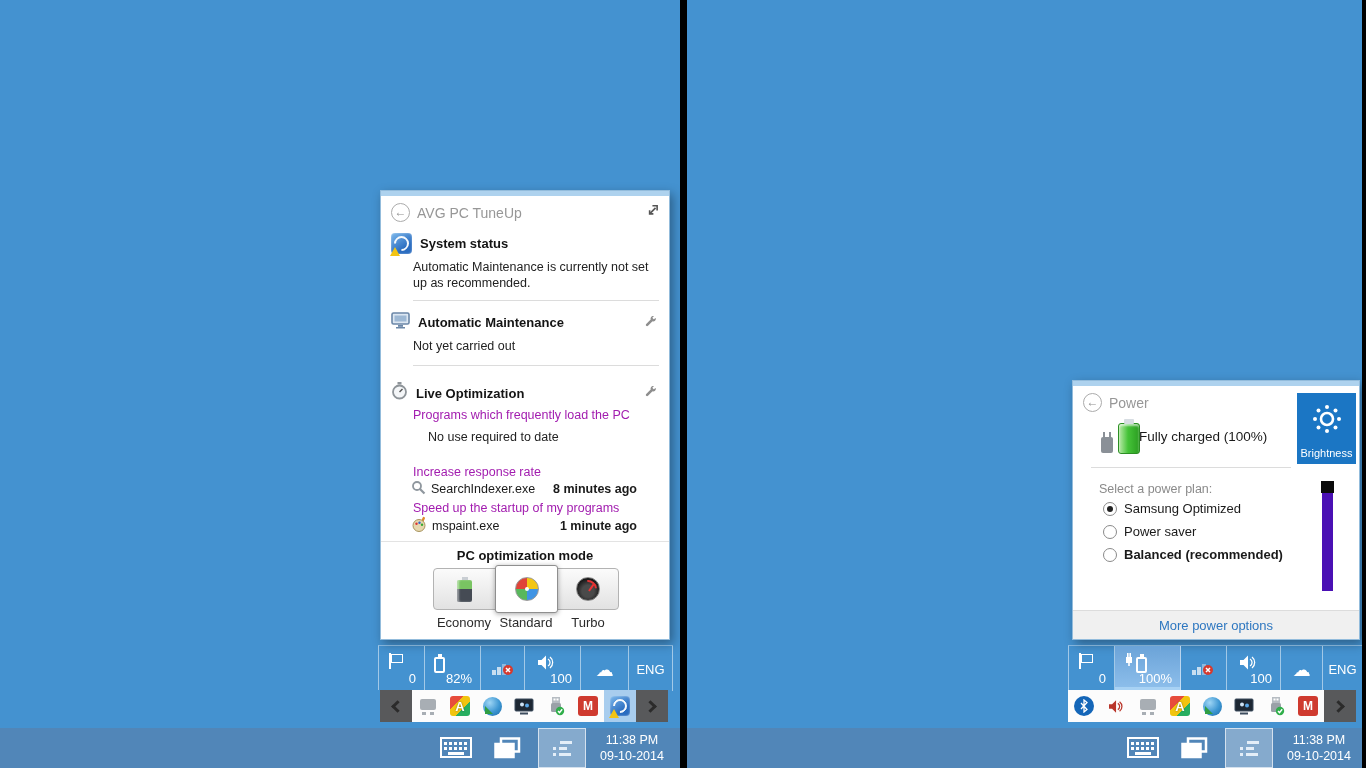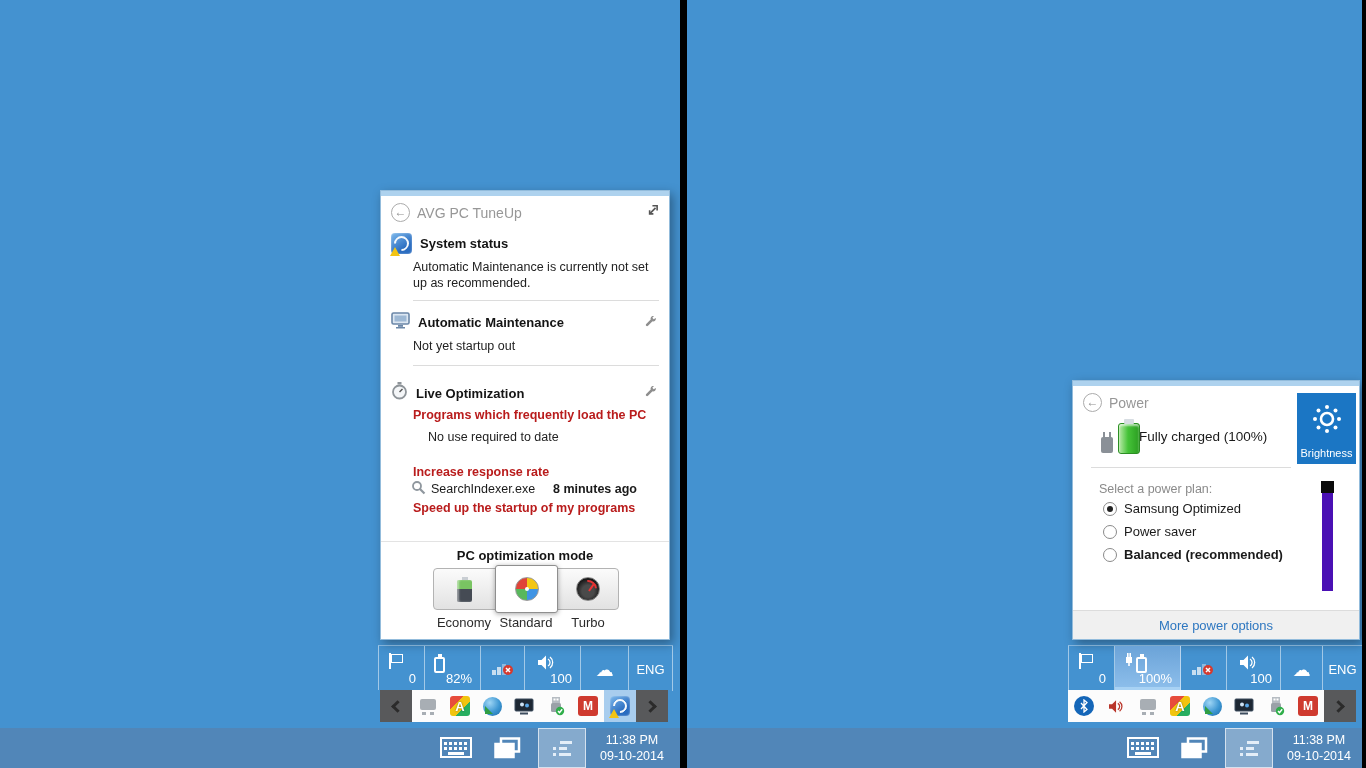--- a/index.html
+++ b/index.html
@@ -63,21 +63,21 @@
 .fly-header { position:absolute; top:12px; left:10px; right:10px; display:flex; align-items:center; gap:7px; }
 .back-circle { flex:0 0 auto; width:19px; height:19px; border:1px solid #ababab; border-radius:50%; color:#8f8f8f; font-size:12px; line-height:17px; text-align:center; }
 .fly-title { color:#979797; font-size:14px; }
 .restore { margin-left:auto; cursor:default; }
 
 .tuneup { left:380px; top:190px; width:290px; height:450px; }
 .sec-head { position:absolute; left:10px; display:flex; align-items:center; gap:8px; }
 .sec-title { font-weight:bold; font-size:13px; color:#141414; }
 .wrenchpos { position:absolute; right:12px; }
 .btext { position:absolute; left:32px; right:14px; font-size:12.5px; color:#222; line-height:16px; }
-.gray { color:#b91c1c;font-weight:bold; }
+.gray { color:#a21caf; }
 .hr { position:absolute; left:32px; width:246px; border-top:1px solid #dcdcdc; }
 .hr.full { left:0; width:288px; border-color:#e3e3e3; }
 .itemrow { position:absolute; left:30px; right:32px; display:flex; align-items:center; gap:5px; font-size:12.5px; color:#1a1a1a; }
 .itemrow .t { margin-left:auto;font-weight:bold; }
 .mode-title { position:absolute; left:0; width:100%; text-align:center; font-weight:bold; font-size:13px; color:#141414; }
 .modes { position:absolute; left:52px; top:377px; width:186px; height:42px; display:flex; border:1px solid #b3b3b3; border-radius:4px; background:linear-gradient(#fbfbfb,#e2e2e2); }
 .mseg { flex:1; display:flex; align-items:center; justify-content:center; border-right:1px solid #c6c6c6; }
 .mseg:last-child { border-right:none; }
 .mseg.sel { background:#fff; border:1px solid #8f8f8f; border-radius:3px; margin:-4px -1px; box-shadow:0 1px 5px rgba(0,0,0,.35); z-index:2; }
 .mode-labels { position:absolute; left:52px; top:424px; width:186px; display:flex; }
@@ -147,21 +147,21 @@
             <rect x="1" y="1" width="17" height="11" rx="1.5" fill="#dce7f2" stroke="#6b87a8" stroke-width="1.6"></rect>
             <rect x="3.5" y="3.5" width="12" height="6" fill="#9db8d4"></rect>
             <rect x="7" y="13" width="5" height="1.8" fill="#6b87a8"></rect>
             <rect x="5" y="15" width="9" height="1.5" fill="#6b87a8"></rect>
           </svg></span>
       <span class="sec-title">Automatic Maintenance</span>
     </div>
     <span class="wrenchpos" style="top:123px;position:absolute"><svg width="13" height="13" viewBox="0 0 13 13">
           <path d="M11.8 3.1c.4 1-.1 2.3-1 2.9-.7.5-1.6.6-2.3.3L4 10.8c-.5.5-1.3.5-1.8 0s-.5-1.3 0-1.8l4.5-4.5c-.3-.8-.2-1.7.3-2.3.6-.9 1.9-1.4 2.9-1L8.3 2.8l1.4 1.4 2.1-1.1z" fill="#8e8e8e"></path>
         </svg></span>
-    <div class="btext" style="top:147px">Not yet startup out</div>
+    <div class="btext" style="top:147px">Not yet carried out</div>
     <div class="hr" style="top:174px"></div>
 
     <div class="sec-head" style="top:191px">
       <span><svg width="17" height="18" viewBox="0 0 17 18">
             <rect x="6.5" y="0" width="4" height="2.5" fill="#8e9499"></rect>
             <circle cx="8.5" cy="10" r="6.5" fill="#f4f6f8" stroke="#8e9499" stroke-width="1.8"></circle>
             <line x1="8.5" y1="10" x2="11.5" y2="7" stroke="#555" stroke-width="1.4"></line>
           </svg></span>
       <span class="sec-title">Live Optimization</span>
     </div>
@@ -174,20 +174,31 @@
     <div class="btext gray" style="top:273px">Increase response rate</div>
     <div class="itemrow" style="top:289px">
       <span><svg width="15" height="15">
             <circle cx="6" cy="6" r="4" fill="none" stroke="#8f979e" stroke-width="1.8"></circle>
             <line x1="9" y1="9" x2="13.5" y2="13.5" stroke="#8f979e" stroke-width="2.2"></line>
           </svg></span>
       <span>SearchIndexer.exe</span>
       <span class="t">8 minutes ago</span>
     </div>
     <div class="btext gray" style="top:309px">Speed up the startup of my programs</div>
+    <div class="itemrow" style="top:325px">
+      <span><svg width="16" height="16" viewBox="0 0 16 16">
+            <rect x="10.2" y="0.5" width="2.4" height="9" rx="1" transform="rotate(25 11 5)" fill="#e08a2a"></rect>
+            <circle cx="8" cy="9.5" r="6" fill="#e6d7ae" stroke="#a8945e"></circle>
+            <circle cx="5.5" cy="7.8" r="1.2" fill="#d33"></circle>
+            <circle cx="8.5" cy="6.8" r="1.2" fill="#36c"></circle>
+            <circle cx="11" cy="8.8" r="1.2" fill="#3a3"></circle>
+          </svg></span>
+      <span>mspaint.exe</span>
+      <span class="t">1 minute ago</span>
+    </div>
 
     <div class="hr full" style="top:350px"></div>
     <div class="mode-title" style="top:357px">PC optimization mode</div>
     <div class="modes">
       <div class="mseg">
           <span class="eco-batt">
             <span class="cap"></span>
             <span class="bd"></span>
           </span>
         </div>

